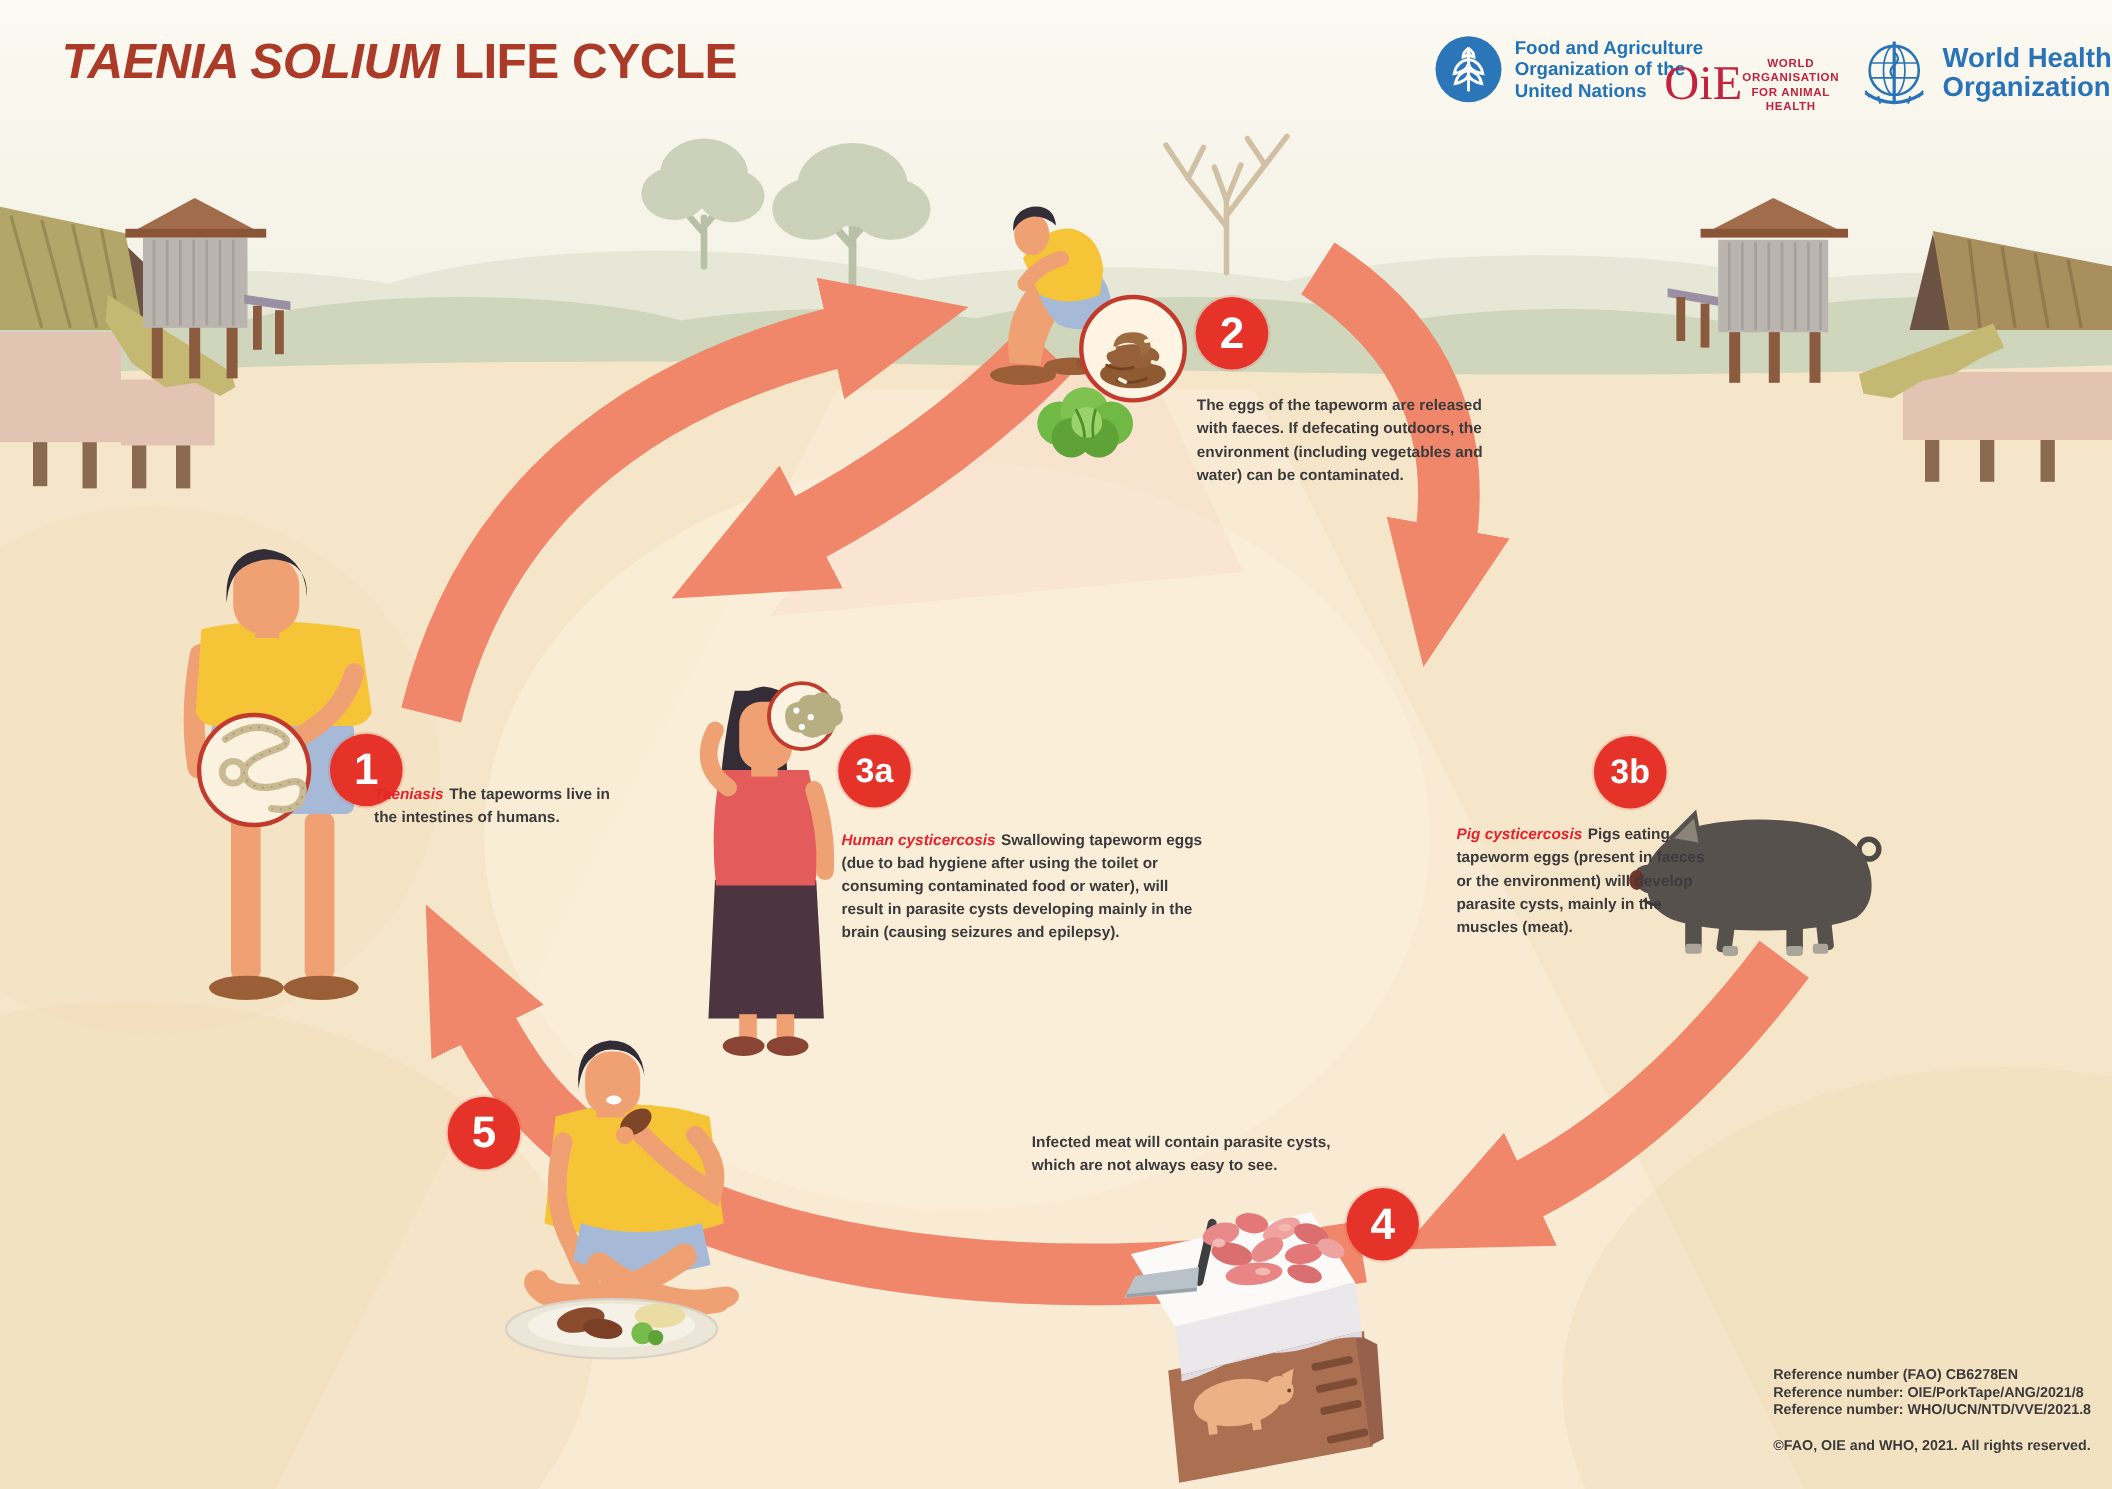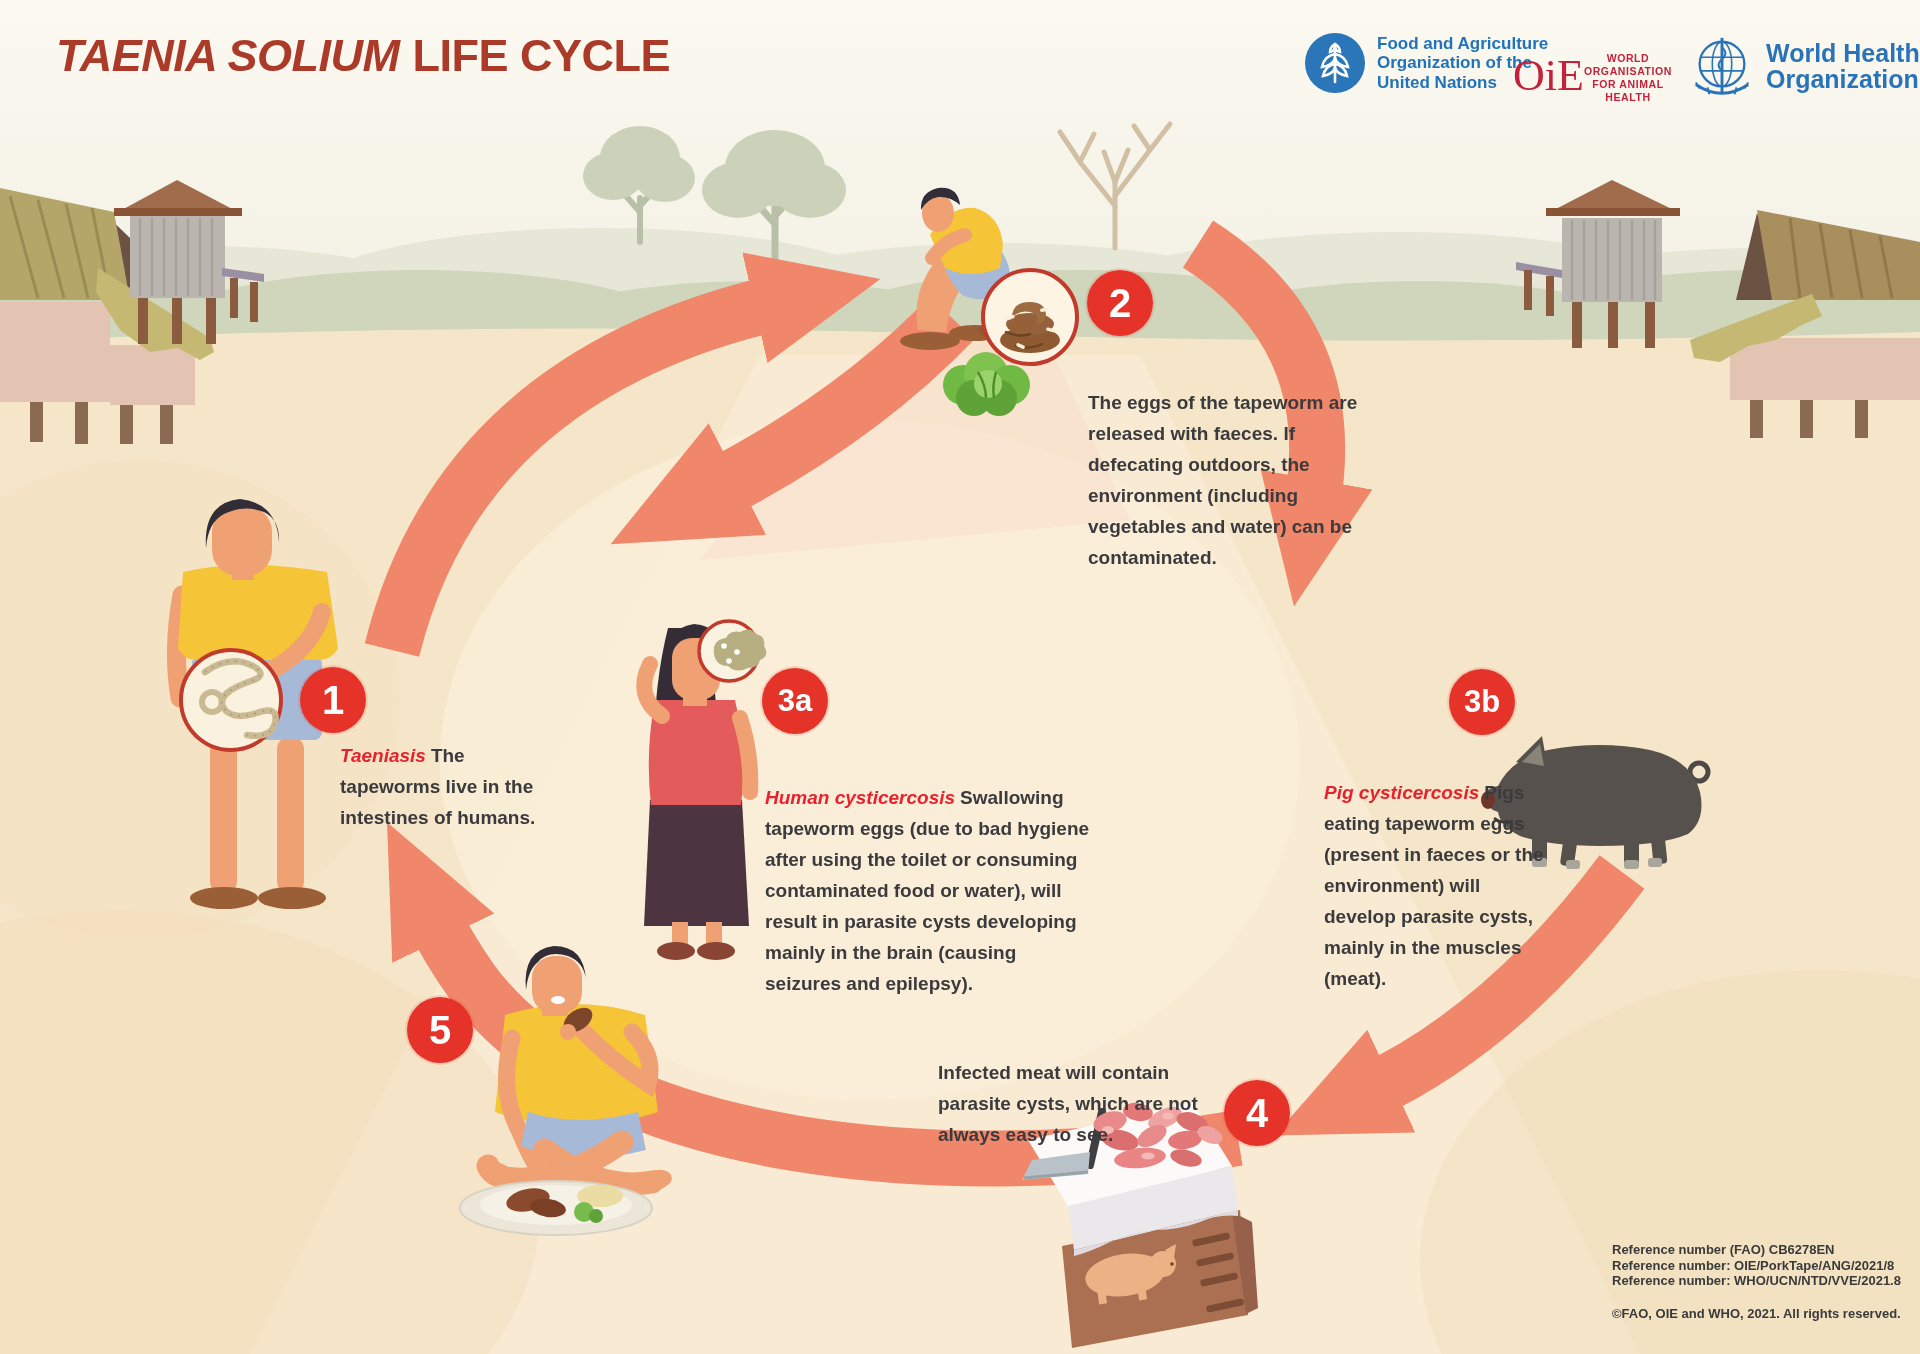--- a/index.html
+++ b/index.html
@@ -13,21 +13,21 @@
     font-size:45px;font-weight:bold;color:#AC3A28;letter-spacing:-0.5px;white-space:nowrap;
   }
   .t-species{font-style:italic;margin-right:13px;}
   .badge{
     position:absolute;width:66px;height:66px;border-radius:50%;
     background:#E6332A;color:#fff;display:flex;align-items:center;justify-content:center;
     font-weight:bold;font-size:40px;box-shadow:0 0 0 2px rgba(230,51,42,0.15);
   }
   .badge.small{font-size:31px;}
   .step{
-    position:absolute;font-size:19px;line-height:31px;font-weight:bold;color:#3B3A3C;margin-top:29px;
+    position:absolute;font-size:14px;line-height:21px;font-weight:bold;color:#3B3A3C;
   }
   .lead{color:#E8222C;font-style:italic;margin-right:5px;}
   .lead:empty{margin-right:0;}
   .logo{position:absolute;display:flex;align-items:center;}
   .logo-fao{left:1303px;top:30px;}
   .fao-text{margin-left:10px;color:#2173B9;font-size:17px;line-height:19.5px;font-weight:bold;}
   .logo-oie{left:1532px;top:48px;flex-direction:row;align-items:center;width:140px;justify-content:flex-end;}
   .oie-brand{font-family:"Liberation Serif",serif;font-size:44px;line-height:44px;color:#C2223C;}
   .oie-text{margin-top:4px;color:#C2223C;font-size:10.5px;line-height:13px;font-weight:bold;letter-spacing:0.6px;text-align:center;}
   .logo-who{left:1688px;top:32px;}

